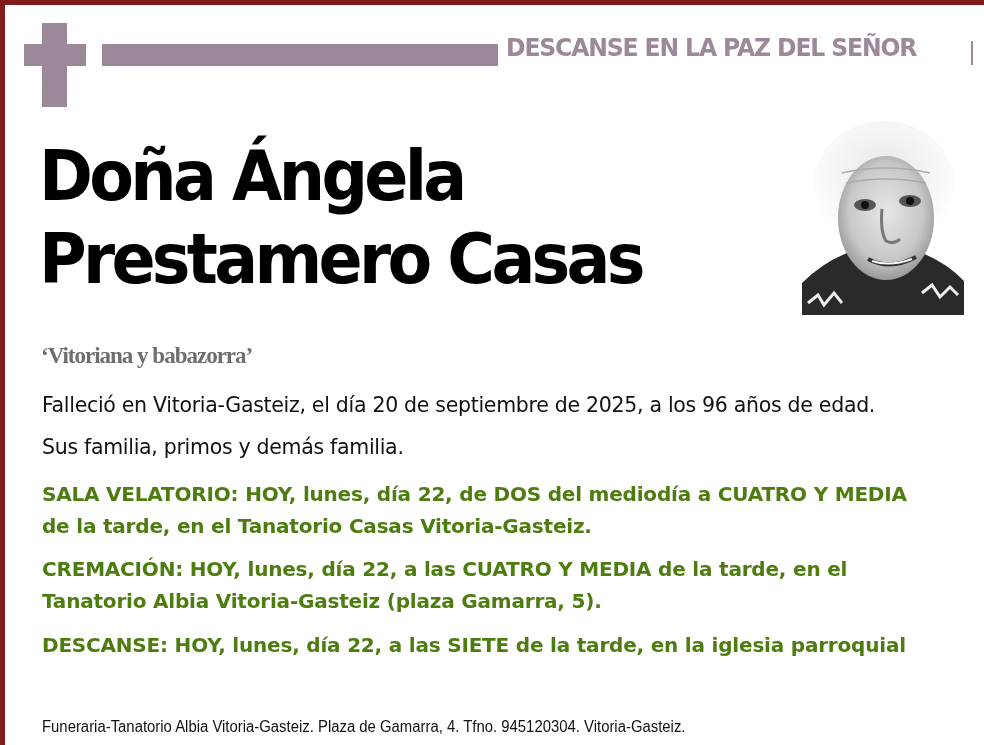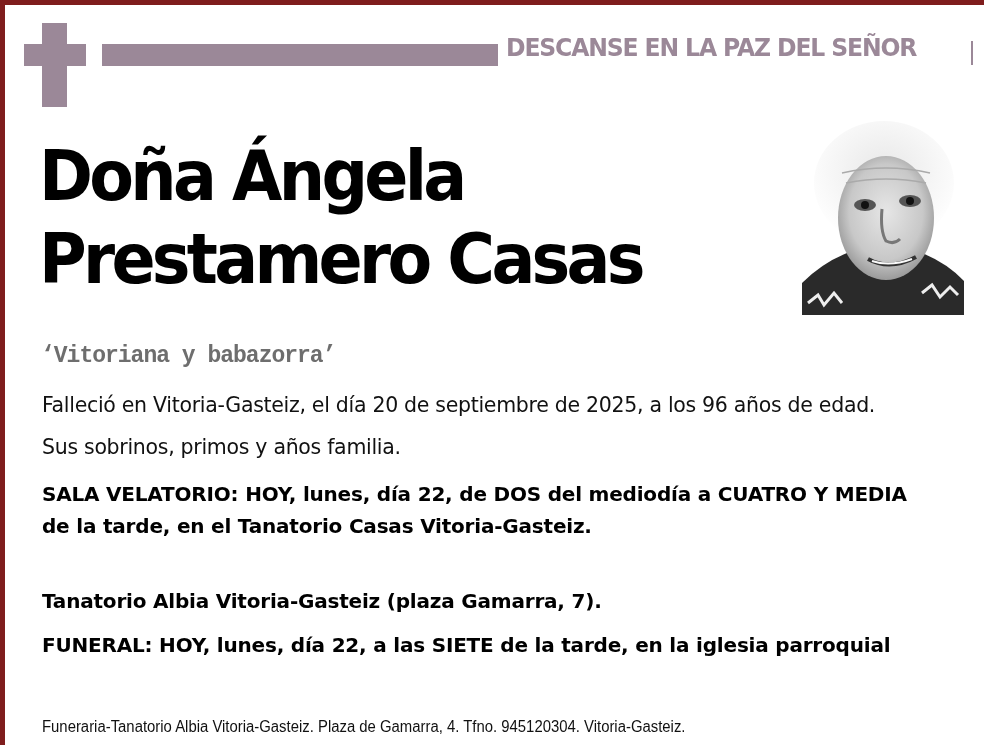--- a/index.html
+++ b/index.html
@@ -5,23 +5,23 @@
     html, body { margin:0; padding:0; background:#ffffff; }
     body { width:984px; height:745px; overflow:hidden; position:relative; }
     .frame { position:absolute; left:0; top:0; width:982px; height:743px; border:5px solid #7f1d1d; background:#fff; }
     .cross-v { position:absolute; left:37px; top:18px; width:25px; height:84px; background:#9b8898; }
     .cross-h { position:absolute; left:19px; top:39px; width:62px; height:22px; background:#9b8898; }
     .rule { position:absolute; left:97px; top:39px; width:396px; height:22px; background:#9b8898; }
     .epitaph { position:absolute; left:501px; top:28px; font-family:"DejaVu Sans", sans-serif; font-weight:bold; font-size:25px; letter-spacing:-1.2px; color:#9b8898; white-space:nowrap; transform:scaleX(0.94); transform-origin:left top; }
     .epitaph-bar { position:absolute; left:966px; top:36px; width:2px; height:24px; background:#9b8898; }
     .name { position:absolute; left:34px; top:130px; font-family:"DejaVu Sans", sans-serif; font-weight:bold; font-size:70px; line-height:83px; letter-spacing:-4px; color:#000; white-space:nowrap; transform:scaleX(0.93); transform-origin:left top; }
     .photo { position:absolute; left:797px; top:108px; width:162px; height:202px; overflow:hidden; }
-    .subtitle { position:absolute; left:36px; top:338px; font-family:Liberation Mono, monospace; font-weight:bold; font-size:23px; letter-spacing:-1px; color:#6e6e6e; white-space:nowrap; }
+    .subtitle { position:absolute; left:36px; top:338px; font-family:Liberation Serif, serif; font-weight:bold; font-size:23px; letter-spacing:-1px; color:#6e6e6e; white-space:nowrap; }
     .p { position:absolute; left:37px; font-family:"DejaVu Sans", sans-serif; font-size:20.5px; line-height:32px; color:#111; white-space:nowrap; letter-spacing:-0.3px;text-align:center; }
-    .pb { font-weight:bold; font-size:20px; color:#000000; letter-spacing:-0.2px; }
+    .pb { font-weight:bold; font-size:20px; color:#4d7c0f; letter-spacing:-0.2px; }
     .footer { position:absolute; left:37px; top:713px; font-family:"Liberation Sans", sans-serif; font-size:16px; color:#111; white-space:nowrap; transform:scaleX(0.93); transform-origin:left top; }
   </style>
 </head>
 <body>
 
 <div class="frame">
   <div class="cross-v"></div>
   <div class="cross-h"></div>
   <div class="rule"></div>
   <div class="epitaph">DESCANSE EN LA PAZ DEL SEÑOR</div>
@@ -57,23 +57,24 @@
       <path d="M80 96 Q78 118 84 128 Q92 132 98 126" stroke="#777" stroke-width="3" fill="none"></path>
       <path d="M66 146 Q88 158 114 144" stroke="#333" stroke-width="4" fill="none"></path>
       <path d="M70 148 Q88 154 110 146" stroke="#fafafa" stroke-width="2" fill="none"></path>
       <path d="M40 60 Q84 50 128 60 M44 70 Q84 62 124 70" stroke="#aaa" stroke-width="1.5" fill="none"></path>
     </svg>
   </div>
 
   <div class="subtitle">‘Vitoriana y babazorra’</div>
 
   <div class="p" style="top:384px;">Falleció en Vitoria-Gasteiz, el día 20 de septiembre de 2025, a los 96 años de edad.</div>
-  <div class="p" style="top:426px;">Sus sobrinos, primos y años familia.</div>
+  <div class="p" style="top:426px;">Sus familia, primos y demás familia.</div>
 
   <div class="p pb" style="top:473px;">SALA VELATORIO: HOY, lunes, día 22, de DOS del mediodía a CUATRO Y MEDIA</div>
   <div class="p pb" style="top:505px;">de la tarde, en el Tanatorio Casas Vitoria-Gasteiz.</div>
 
-  <div class="p pb" style="top:580px;">Tanatorio Albia Vitoria-Gasteiz (plaza Gamarra, 7).</div>
+  <div class="p pb" style="top:548px;">CREMACIÓN: HOY, lunes, día 22, a las CUATRO Y MEDIA de la tarde, en el</div>
+  <div class="p pb" style="top:580px;">Tanatorio Albia Vitoria-Gasteiz (plaza Gamarra, 5).</div>
 
-  <div class="p pb" style="top:624px;">FUNERAL: HOY, lunes, día 22, a las SIETE de la tarde, en la iglesia parroquial</div>
+  <div class="p pb" style="top:624px;">DESCANSE: HOY, lunes, día 22, a las SIETE de la tarde, en la iglesia parroquial</div>
 
   <div class="footer">Funeraria-Tanatorio Albia Vitoria-Gasteiz. Plaza de Gamarra, 4. Tfno. 945120304. Vitoria-Gasteiz.</div>
 </div>
 
 </body></html>

